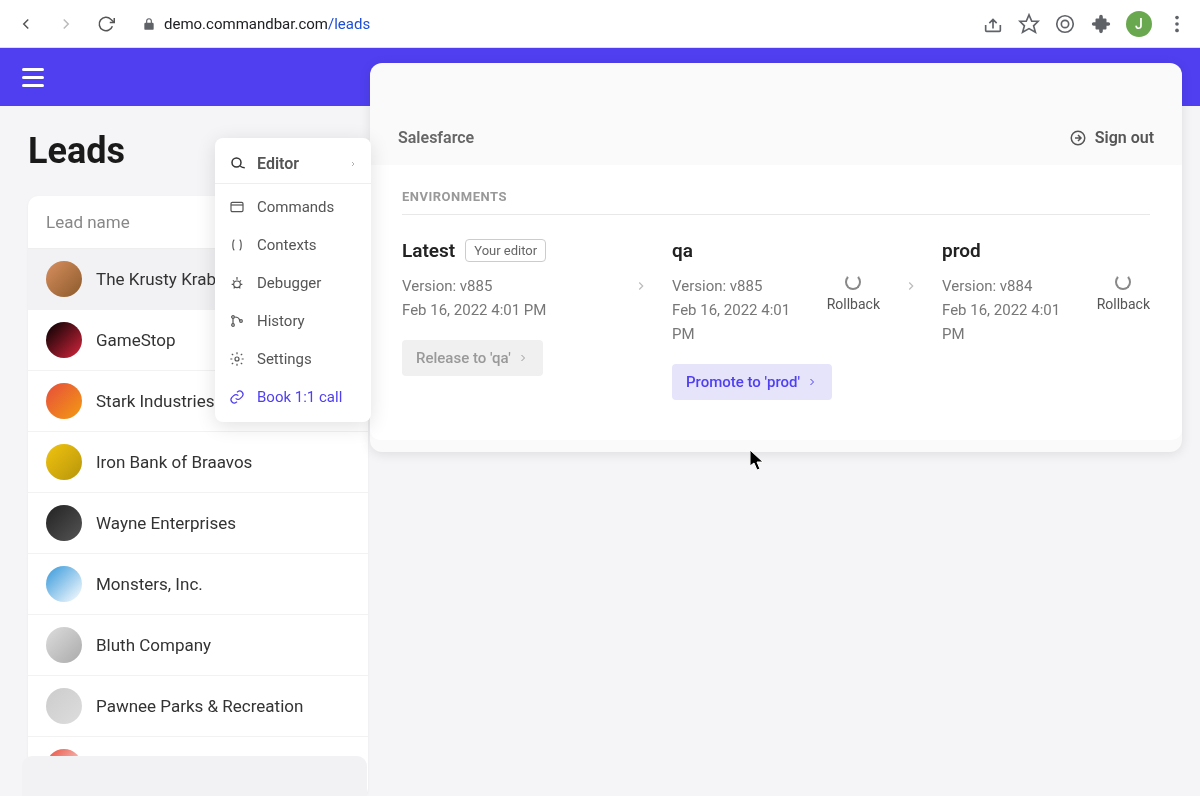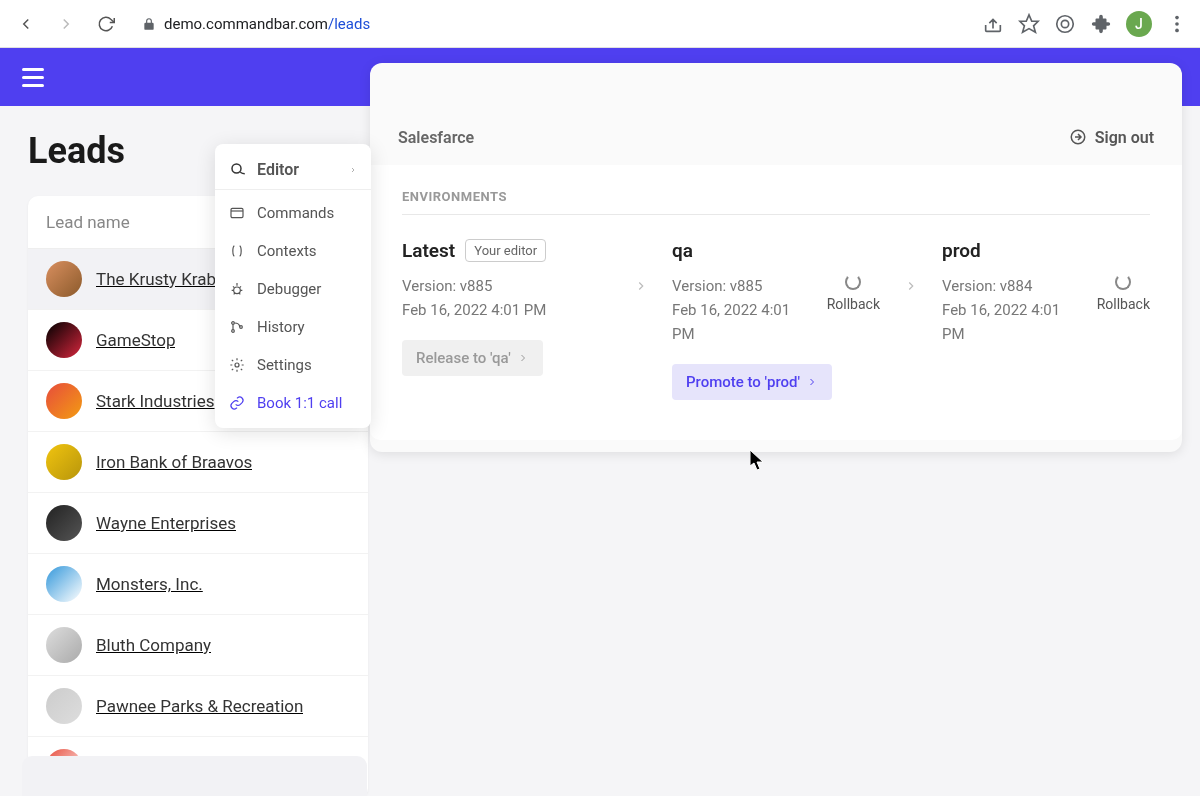--- a/index.html
+++ b/index.html
@@ -22,40 +22,40 @@
 .hamburger { width: 22px; height: 18px; cursor: pointer; }
 .hamburger div { height: 3px; background: #fff; margin-bottom: 5px; border-radius: 2px; }
 
 
 .page { padding: 24px 28px; position: relative; background: #f5f5f7; height: calc(100% - 106px); }
 .page-title { font-size: 36px; font-weight: 700; color: #1a1a1a; margin-bottom: 24px; }
 
 
 .leads-card { background: #fff; border-radius: 10px; width: 340px; box-shadow: 0 1px 3px rgba(0,0,0,0.05); overflow: hidden; }
 .lead-header-row { padding: 16px 18px; color: #888; font-size: 17px; border-bottom: 1px solid #eee; }
-.lead-row { display: flex; align-items: center; gap: 14px; padding: 12px 18px; border-bottom: 1px solid #f2f2f2; cursor: pointer; text-decoration: underline; }
+.lead-row { display: flex; align-items: center; gap: 14px; padding: 12px 18px; border-bottom: 1px solid #f2f2f2; cursor: pointer; }
 .lead-row.selected { background: #f2f2f5; }
 .lead-logo { width: 36px; height: 36px; border-radius: 50%; flex-shrink: 0; display: flex; align-items: center; justify-content: center; font-size: 10px; font-weight: 700; color: #fff; }
 .lead-name { font-size: 17px; color: #333; white-space: nowrap; overflow: hidden; text-overflow: ellipsis; }
 
 
-.editor-menu { position: absolute; left: 215px; top: 144px; width: 156px; background: #fff; border-radius: 8px; box-shadow: 0 4px 20px rgba(0,0,0,0.12); z-index: 20; padding: 6px 0; }
+.editor-menu { position: absolute; left: 215px; top: 138px; width: 156px; background: #fff; border-radius: 8px; box-shadow: 0 4px 20px rgba(0,0,0,0.12); z-index: 20; padding: 6px 0; }
 .editor-menu-header { display: flex; align-items: center; padding: 10px 14px; gap: 10px; color: #555; font-weight: 600; border-bottom: 1px solid #eee; margin-bottom: 4px; }
 .editor-menu-header .chev { margin-left: auto; width: 8px; }
 .menu-item { display: flex; align-items: center; gap: 12px; padding: 10px 14px; color: #555; font-size: 15px; cursor: pointer; position: relative; }
 .menu-item.active { background: #eeeef6; color: #4f3ff0; font-weight: 600; border-radius: 6px; margin: 0 6px; padding: 10px 8px; }
 .menu-item svg, .menu-item .mi-icon { width: 16px; height: 16px; flex-shrink: 0; }
 .menu-item.link { color: #4f3ff0; }
 .red-dot { position: absolute; left: 20px; top: 6px; width: 6px; height: 6px; background: #ff4d4f; border-radius: 50%; }
 .menu-item.active .red-dot { left: 14px; }
 
 
 .releases-panel { position: absolute; left: 370px; top: 63px; right: 18px; background: #fafafa; border-radius: 12px; box-shadow: 0 2px 12px rgba(0,0,0,0.1); z-index: 15; overflow: hidden; }
 .panel-header { display: flex; align-items: center; padding: 18px 28px; font-size: 16px; color: #666; font-weight: 600; margin-top: 47px; }
-.sign-out { margin-left: auto; display: flex; align-items: flex-start; gap: 8px; color: #555; cursor: pointer; font-size: 16px; }
+.sign-out { margin-left: auto; display: flex; align-items: flex-end; gap: 8px; color: #555; cursor: pointer; font-size: 16px; }
 .panel-body { background: #fff; margin: 0 0 12px 0; border-radius: 0 0 10px 10px; padding: 24px 32px 40px; }
 .section-label { font-size: 13px; letter-spacing: 0.5px; color: #999; font-weight: 700; border-bottom: 1px solid #e8e8e8; padding-bottom: 10px; margin-bottom: 24px; }
 
 .env-row { display: flex; gap: 24px; align-items: flex-start; }
 .env-col { flex: 1; position: relative; }
 .env-title-row { display: flex; align-items: center; gap: 10px; margin-bottom: 12px; }
 .env-title { font-size: 19px; font-weight: 600; color: #222; }
 .env-badge { font-size: 13px; border: 1px solid #ccc; border-radius: 4px; padding: 3px 8px; color: #666; }
 .env-detail-row { display: flex; align-items: flex-start; gap: 18px; }
 .env-info { font-size: 15px; color: #777; line-height: 1.6; }

